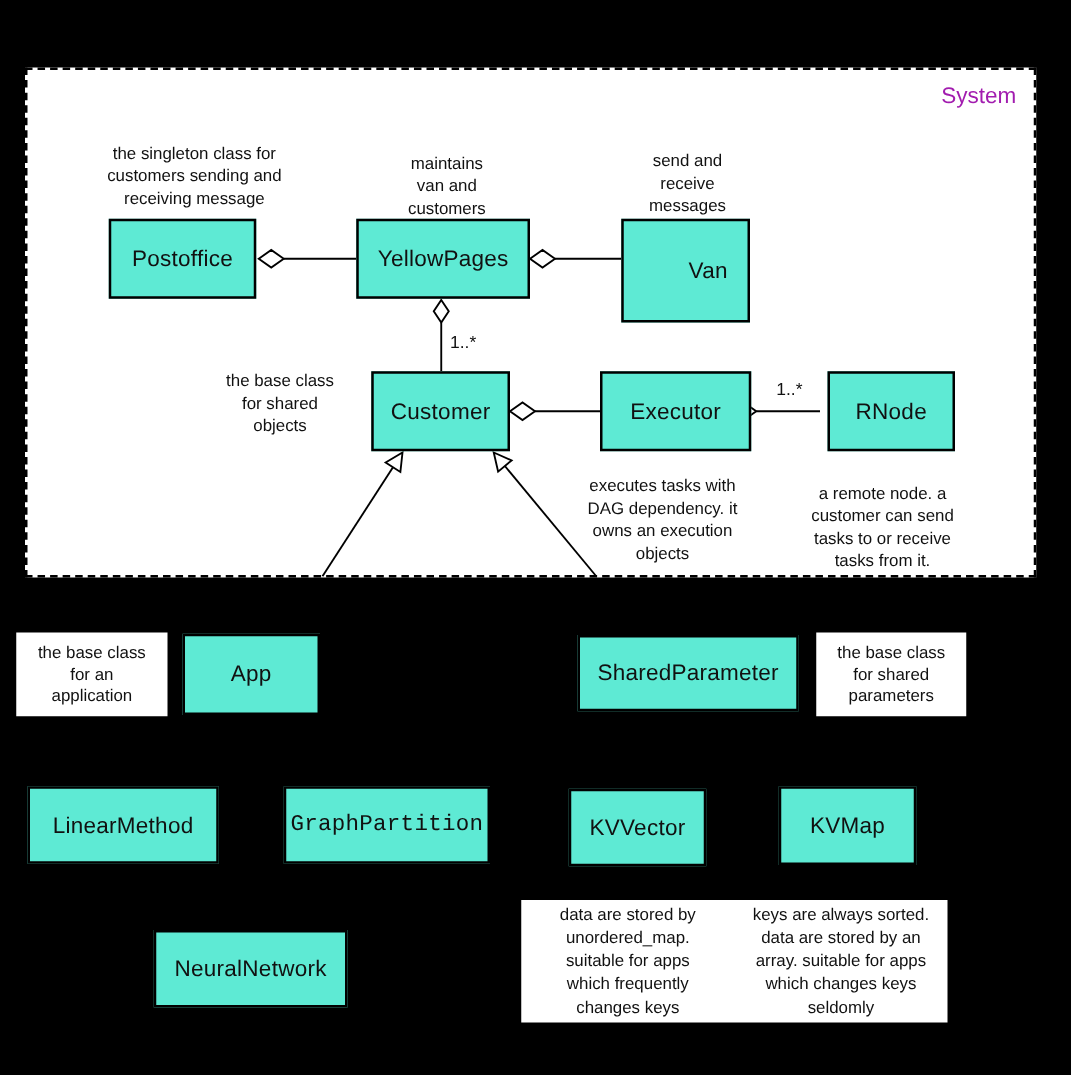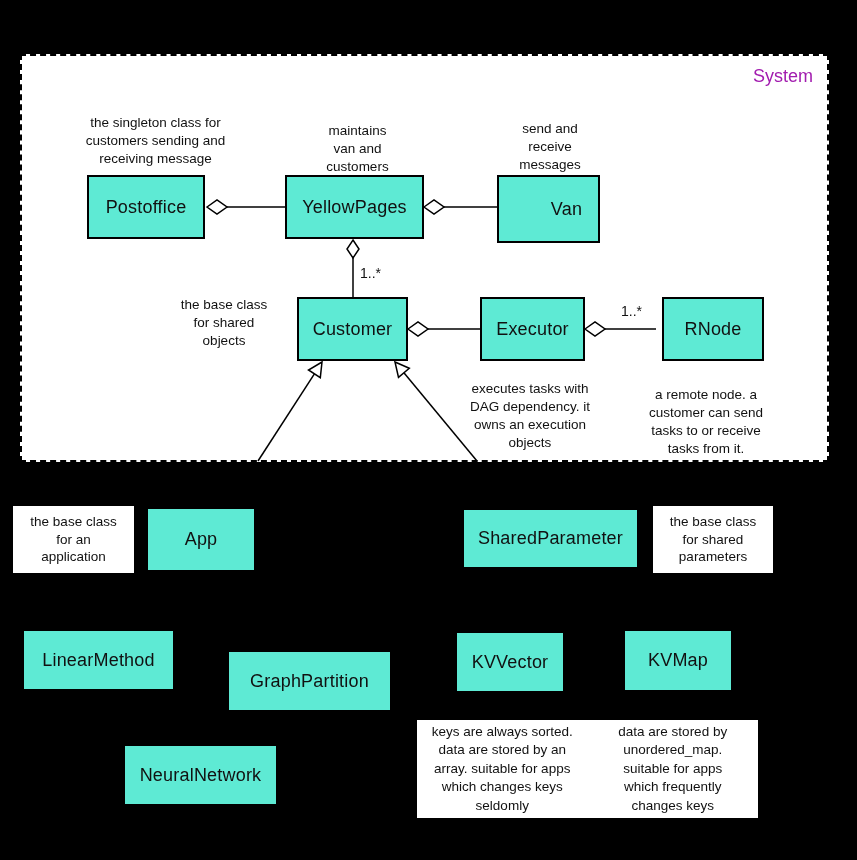--- a/index.html
+++ b/index.html
@@ -104,23 +104,23 @@
     <polygon points="353,240 359,249 353,258 347,249"></polygon>
     <polygon points="408,329 418,322 428,329 418,336"></polygon>
     <polygon points="585,329 595,322 605,329 595,336"></polygon>
     <polygon points="322,362 320.3,377.6 308.5,370"></polygon>
     <polygon points="395,362 409.3,368.3 398.5,377.3"></polygon>
   </g>
 </svg>
 
 <div class="cls" style="left:87px; top:175px; width:118px; height:64px;">Postoffice</div>
 <div class="cls" style="left:285px; top:175px; width:139px; height:64px;">YellowPages</div>
-<div class="cls" style="left:497px; top:175px; width:103px; height:68px;padding-left:36px;">Van</div>
+<div class="cls" style="left:497px; top:175px; width:103px; height:83px;padding-left:36px;">Van</div>
 <div class="cls" style="left:297px; top:297px; width:111px; height:64px;">Customer</div>
-<div class="cls" style="left:480px; top:297px; width:105px; height:64px;">Executor</div>
+<div class="cls" style="left:480px; top:297px; width:121px; height:64px;">Executor</div>
 <div class="cls" style="left:662px; top:297px; width:102px; height:64px;">RNode</div>
 
 <div class="note" style="left:68px; top:112px; width:175px; height:58px;">the singleton class for
 customers sending and
 receiving message</div>
 <div class="note" style="left:305px; top:96px; width:105px; height:58px;margin-top:24px;">maintains
 van and
 customers</div>
 <div class="note" style="left:495px; top:99px; width:110px; height:62px;margin-top:17px;">send and
 receive
@@ -143,30 +143,30 @@
 <div class="note card" style="left:13px; top:506px; width:121px; height:67px;">the base class
 for an
 application</div>
 <div class="cls outside" style="left:146px; top:507px; width:110px; height:65px;">App</div>
 <div class="cls outside" style="left:462px; top:508px; width:177px; height:61px;">SharedParameter</div>
 <div class="note card" style="left:653px; top:506px; width:120px; height:67px;">the base class
 for shared
 parameters</div>
 
 <div class="cls outside" style="left:22px; top:629px; width:153px; height:62px;">LinearMethod</div>
-<div class="cls outside" style="left:227px; top:650px; width:165px; height:62px;">GraphPartition</div>
+<div class="cls outside" style="left:227px; top:629px; width:165px; height:62px;font-family:Liberation Mono, monospace;">GraphPartition</div>
 <div class="cls outside" style="left:455px; top:631px; width:110px; height:62px;">KVVector</div>
 <div class="cls outside" style="left:623px; top:629px; width:110px; height:63px;text-align:center;">KVMap</div>
 
 <div class="cls outside" style="left:123px; top:744px; width:155px; height:62px;">NeuralNetwork</div>
 
 <div id="bottom-notes">
+  <div class="half">data are stored by
+unordered_map.
+suitable for apps
+which frequently
+changes keys</div>
   <div class="half">keys are always sorted.
 data are stored by an
 array. suitable for apps
 which changes keys
 seldomly</div>
-  <div class="half">data are stored by
-unordered_map.
-suitable for apps
-which frequently
-changes keys</div>
 </div>
 
 </body></html>

